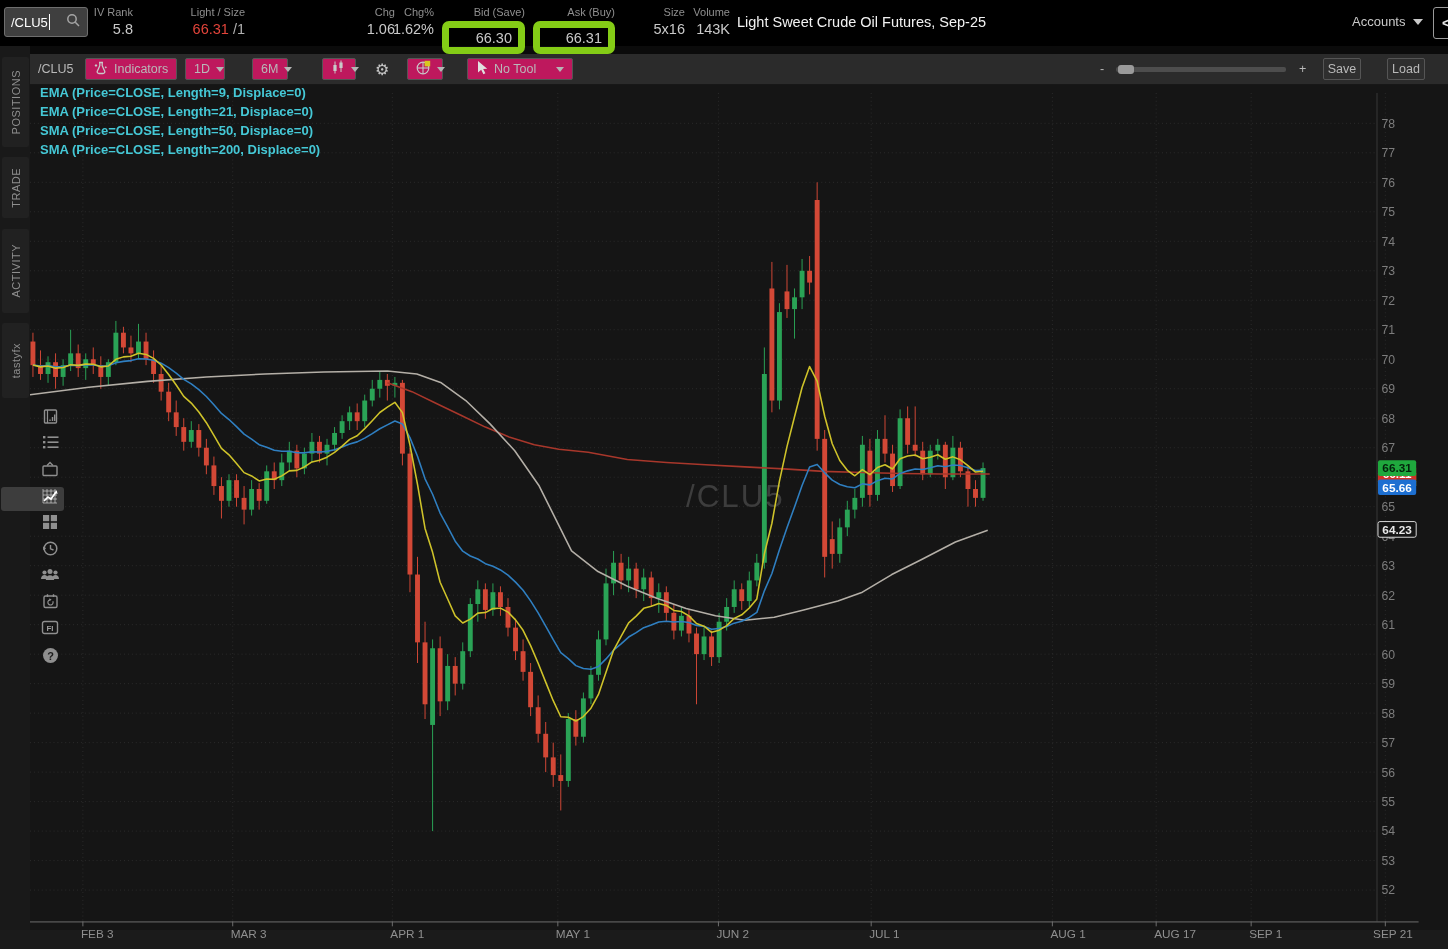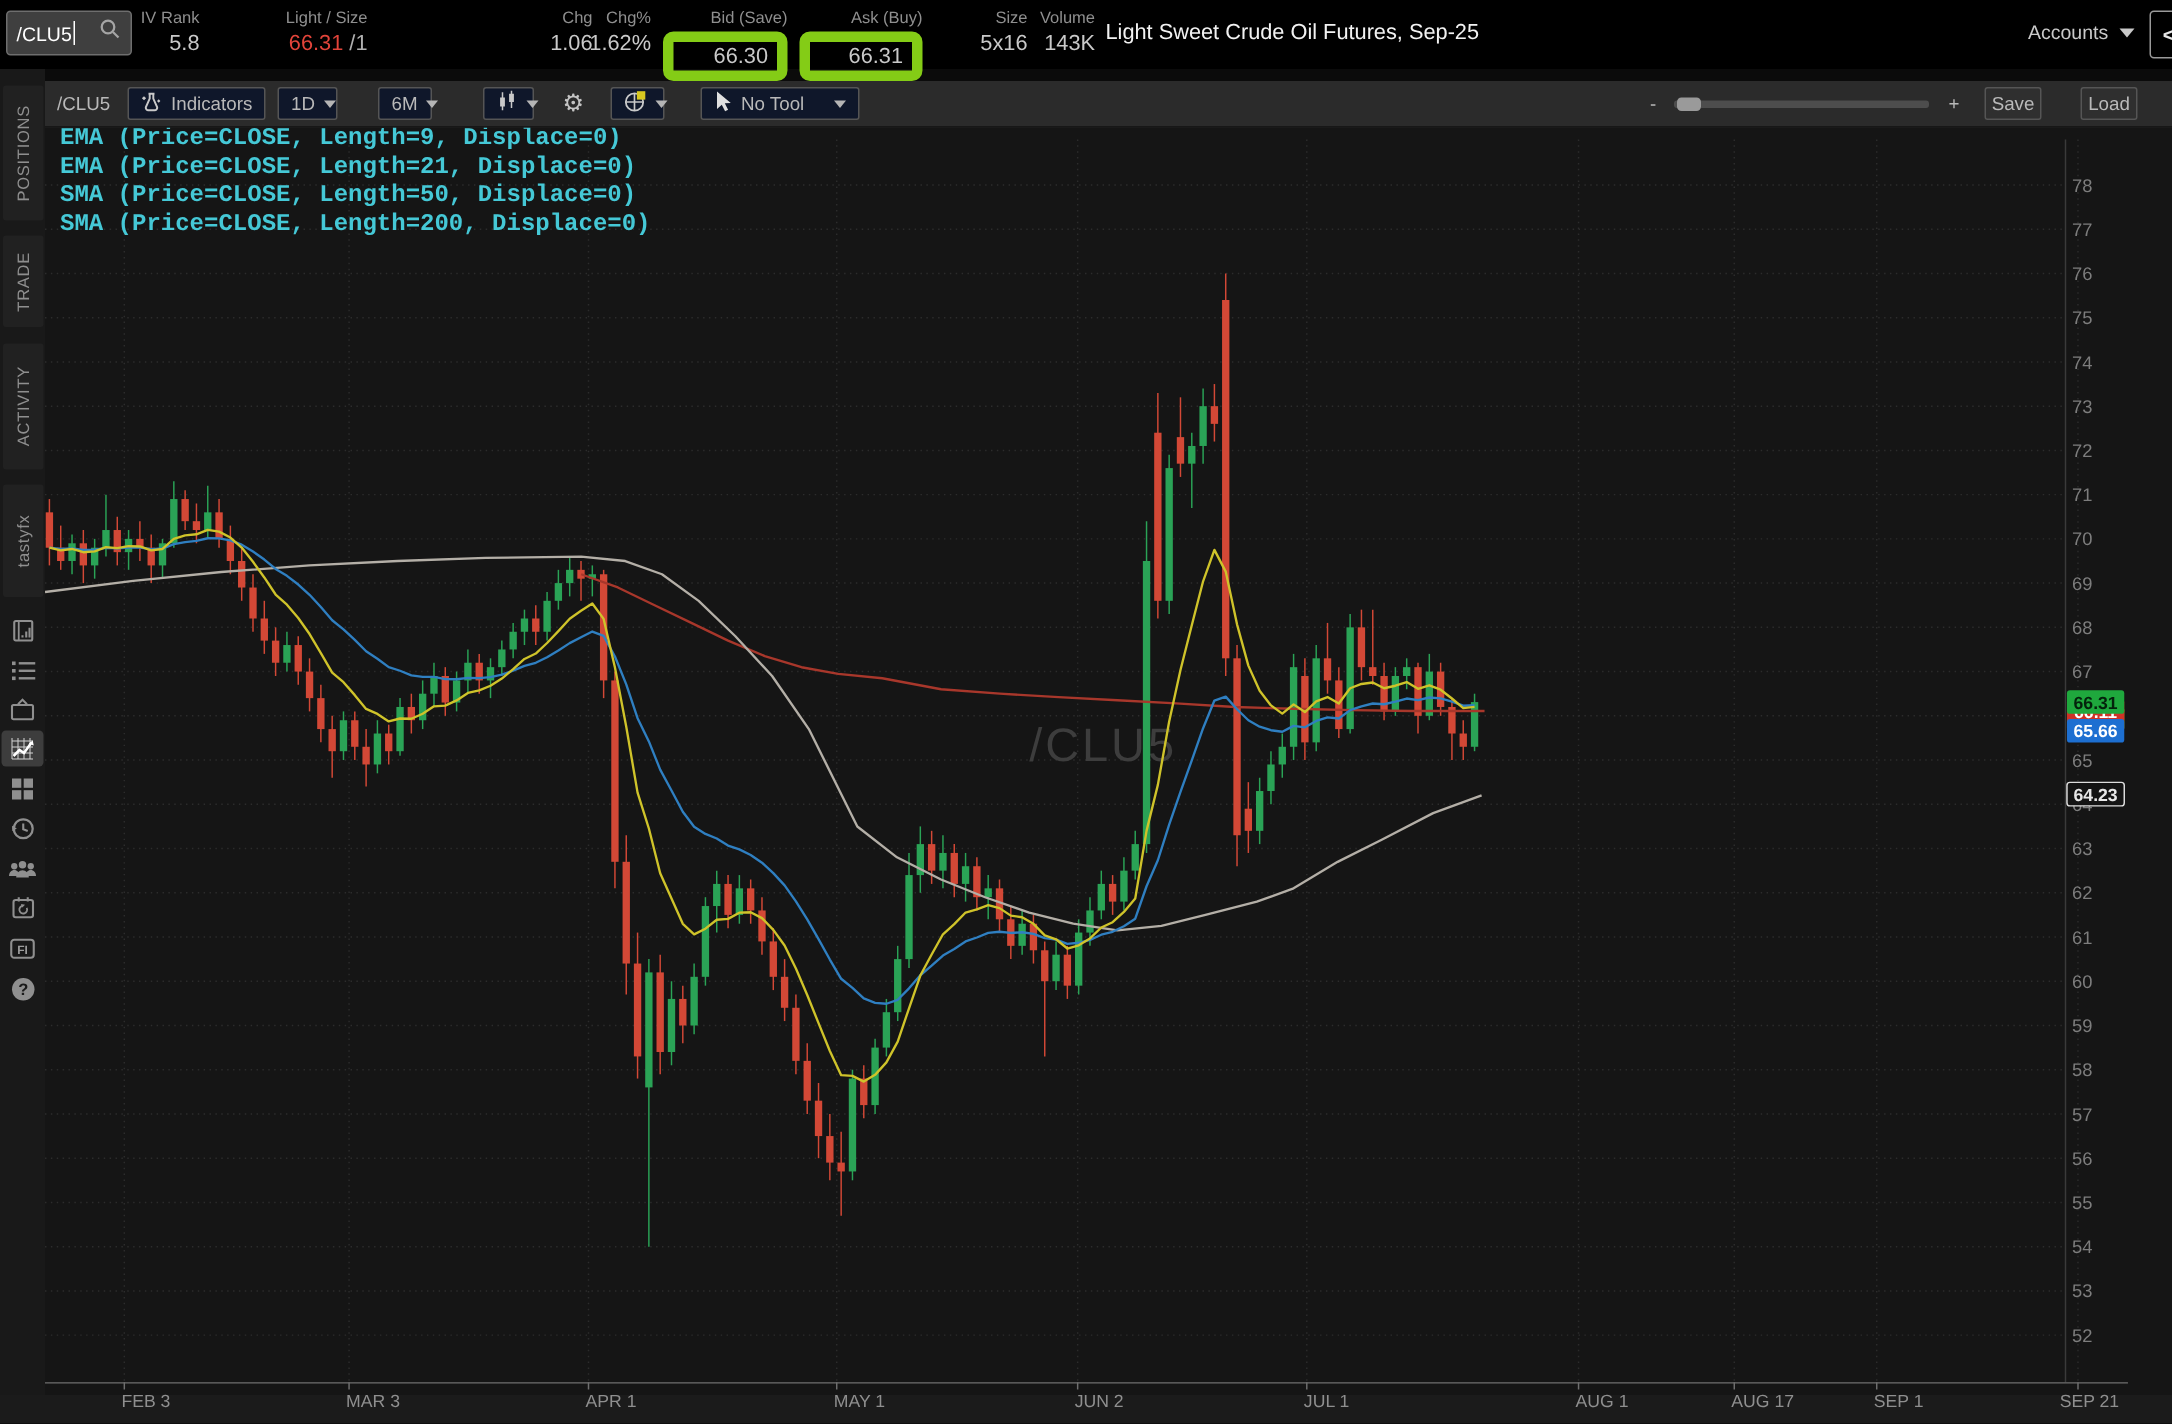--- a/index.html
+++ b/index.html
@@ -26,40 +26,40 @@
                 border-radius:3px;color:#e8e8e8;font-size:14px;font-weight:bold;display:flex;
                 align-items:center;justify-content:center;}
   .tri-down{width:0;height:0;border-left:5px solid transparent;border-right:5px solid transparent;
             border-top:6px solid #c9c9c9;}
   
   .sidebar{position:absolute;left:0;top:46px;width:30px;height:884px;background:#191919;z-index:20;}
   .vtab{position:absolute;left:2px;width:27px;background:#212121;border-radius:2px;
         display:flex;align-items:center;justify-content:center;cursor:pointer;}
   .vtab span{writing-mode:vertical-rl;transform:rotate(180deg);font-size:11px;color:#8f8f8f;
              letter-spacing:.5px;white-space:nowrap;}
-  .side-icon{position:absolute;left:0;width:30px;height:24px;display:flex;align-items:center;
-             justify-content:center;cursor:pointer;}
+  .side-icon{position:absolute;left:0;width:30px;height:24px;display:flex;align-items:flex-start;
+             justify-content:center;cursor:pointer;padding-left:35px;}
   .side-icon.active{left:1px;width:28px;background:#3d3d3d;border-radius:3px;}
   
   .toolbar{position:absolute;left:30px;top:54px;width:1418px;height:30px;background:#2b2b2b;
            border-bottom:1px solid #171717;z-index:20;}
   .tb-item{position:absolute;top:4px;height:22px;box-sizing:border-box;display:flex;
            align-items:center;gap:6px;color:#b9b9b9;font-size:12.5px;}
-  .tb-btn{border:1px solid #555;border-radius:2px;padding:0 8px;cursor:pointer;background:#0f172a;}
+  .tb-btn{border:1px solid #555;border-radius:2px;padding:0 8px;cursor:pointer;background:#be185d;}
   .caret{width:0;height:0;border-left:4px solid transparent;border-right:4px solid transparent;
          border-top:5px solid #b5b5b5;}
   .slider-track{width:170px;height:5px;background:#4d4d4d;border-radius:2px;position:relative;cursor:pointer;}
   .slider-handle{position:absolute;left:2px;top:-2px;width:16px;height:9px;background:#9a9a9a;border-radius:3px;}
   
   .chart-bg{position:absolute;left:30px;top:84px;width:1418px;height:846px;background:#151515;}
   .bottom-strip{position:absolute;left:0;top:930px;width:1448px;height:19px;background:#1b1b1b;}
   #chart-svg{position:absolute;left:30px;top:84px;z-index:10;}
   svg text{font-family:"Liberation Sans",sans-serif;}
   .legend{position:absolute;left:40px;top:83px;z-index:15;}
-  .legend div{font-size:16px;font-weight:bold;color:#45c8d6;line-height:19px;cursor:pointer;white-space:nowrap;font-family:Liberation Mono, monospace;}
+  .legend div{font-size:13px;font-weight:bold;color:#45c8d6;line-height:19px;cursor:pointer;white-space:nowrap;}
 </style>
 </head>
 <body>
 
 <div class="header">
   <div class="symbol-box">
     <span class="sym">/CLU5</span>
       <span class="caret-bar"></span>
     <span class="mag">
       <svg width="15" height="15" viewBox="0 0 15 15">

